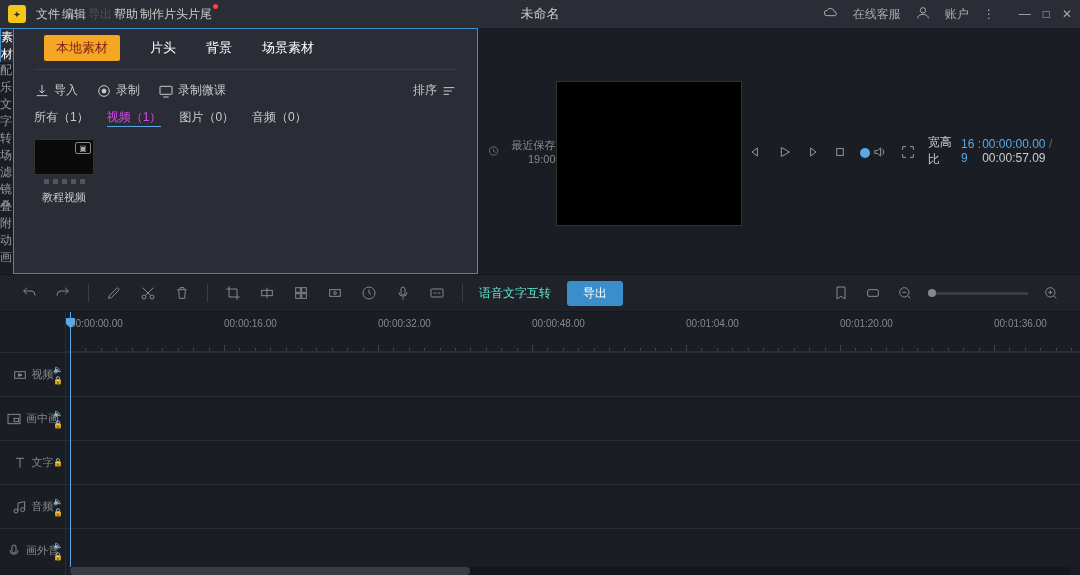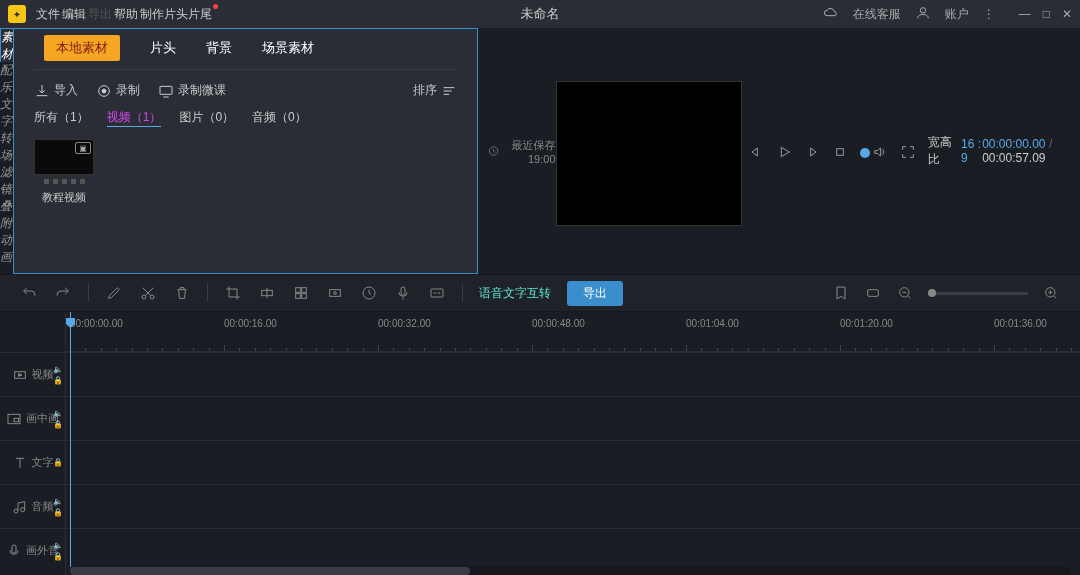--- a/index.html
+++ b/index.html
@@ -11,21 +11,21 @@
 .menu .disabled { color: #555; }
 .menu .red-dot { position: relative; }
 .menu .red-dot::after { content: ""; position: absolute; top: -2px; right: -6px; width: 5px; height: 5px; background: #ff4040; border-radius: 50%; }
 .title-center { position: absolute; left: 50%; transform: translateX(-50%); color: #ccc; font-size: 13px; }
 .title-right { margin-left: auto; display: flex; gap: 14px; align-items: center; color: #aaa; }
 .win-btns { display: flex; gap: 12px; margin-left: 10px; }
 .win-btns span { cursor: pointer; color: #aaa; }
 
 .upper { display: flex; height: 246px; }
 .side-tabs { width: 70px; background: #1a1d23; display: flex; flex-direction: column; font-size: 12px; }
-.side-tabs div { height: 34px; display: flex; align-items: center; justify-content: center; cursor: pointer; color: #999; font-style: italic; }
+.side-tabs div { height: 34px; display: flex; align-items: center; justify-content: center; cursor: pointer; color: #999; }
 .side-tabs .active { background: #2a2d35; color: #fff; border-top: 1px solid #3a8ecc; border-left: 1px solid #3a8ecc; }
 
 .material-panel { flex: 0 0 465px; background: #2a2d35; border: 1px solid #3a8ecc; padding: 10px 20px; margin-right: 10px; position: relative; }
 .mat-tabs { display: flex; gap: 30px; margin-bottom: 12px; border-bottom: 1px solid #3a3d45; padding: 0 10px 8px 10px; }
 .mat-tabs span { cursor: pointer; color: #ffffff; font-size: 13px; }
 .mat-tabs .active { background: #f5a623; color: #7f1d1d; padding: 4px 12px; border-radius: 2px; margin-top: -4px; }
 .mat-actions { display: flex; gap: 18px; margin-bottom: 10px; }
 .mat-actions .act { display: flex; align-items: center; gap: 4px; cursor: pointer; color: #ccc; font-size: 12px; }
 .mat-actions .sort { margin-left: auto; }
 .mat-filters { display: flex; gap: 18px; margin-bottom: 12px; font-size: 12px; }

